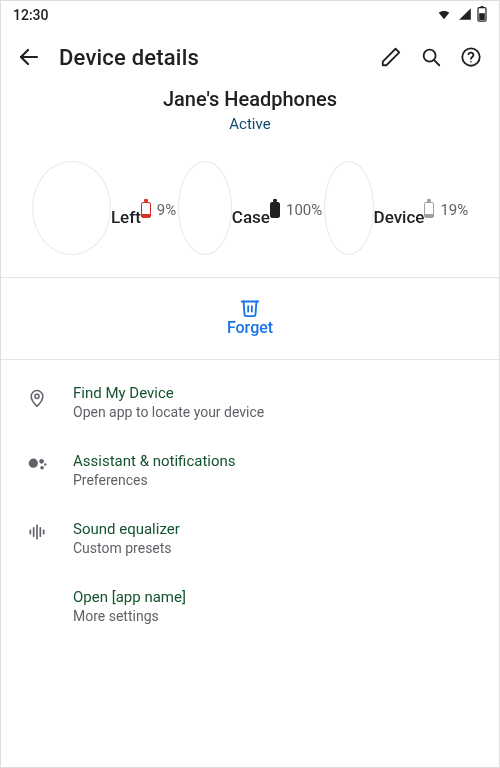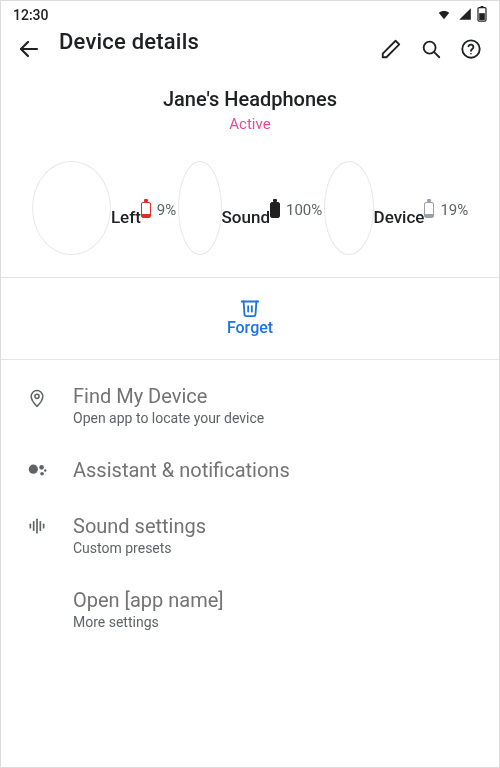--- a/index.html
+++ b/index.html
@@ -19,32 +19,33 @@
       align-items: center;
       justify-content: space-between;
       padding: 0 12px;
       font-size: 14px;
       font-weight: 500;
     }
     .status-bar .icons { display: flex; gap: 4px; align-items: center; }
     .app-bar {
       height: 56px;
       display: flex;
+      align-items: center;
       padding: 0 8px;
     }
     .app-bar .back { width: 40px; height: 40px; display: flex; align-items: center; justify-content: center; cursor: pointer; }
     .app-bar .title { font-size: 22px; font-weight: 500; margin-left: 10px; flex: 1; letter-spacing: 0.2px; }
     .app-bar .action { width: 40px; height: 40px; display: flex; align-items: center; justify-content: center; cursor: pointer; }
 
     .device-name {
       text-align: center;
       margin-top: 2px;
     }
     .device-name h2 { font-size: 20px; font-weight: 500; }
-    .device-name .state { font-size: 15px; color: #ec4899; margin-top: 4px; }
+    .device-name .state { font-size: 15px; color: #0c4a6e; margin-top: 4px; }
 
     .earbuds {
       display: flex;
       justify-content: space-around;
       padding: 28px 30px 22px;
     }
     .earbud { display: flex; align-items: center; width: 33%; }
     .earbud .circle {
       width: 94px; height: 94px;
       border-radius: 50%;
@@ -77,21 +78,21 @@
     }
 
     .list { padding-top: 8px; }
     .list-item {
       display: flex; align-items: flex-start; gap: 22px;
       padding: 16px 22px;
       cursor: pointer;
     }
     .list-item .icon-slot { width: 28px; display: flex; justify-content: center; padding-top: 2px; color: #5f6368; flex-shrink: 0;}
     .list-item .text-slot { flex: 1; }
-    .list-item .primary { font-size: 20px; color: #737373; }
+    .list-item .primary { font-size: 15px; color: #14532d; }
     .list-item .secondary { font-size: 14px; color: #5f6368; margin-top: 2px; }
   </style>
 </head>
 <body>
 
 <div class="status-bar">
   <span>12:30</span>
   <span class="icons">
     <span>
       <svg width="18" height="14" viewBox="0 0 24 24" fill="#202124">
@@ -152,21 +153,21 @@
     <div class="label">Left</div>
     <div class="battery-row">
       <span class="batt batt-low">
           <span class="fill" style="height:18%"></span>
         </span>
       <span class="battery-pct">9%</span>
     </div>
   </div>
   <div class="earbud">
     <div class="circle"></div>
-    <div class="label">Sound</div>
+    <div class="label">Case</div>
     <div class="battery-row">
       <span class="batt batt-full">
           <span class="fill" style="height:100%"></span>
         </span>
       <span class="battery-pct">100%</span>
     </div>
   </div>
   <div class="earbud">
     <div class="circle"></div>
     <div class="label">Device</div>
@@ -214,35 +215,36 @@
     <div class="icon-slot">
       <svg width="22" height="22" viewBox="0 0 24 24">
         <circle cx="8" cy="10" r="5" fill="#5f6368"></circle>
         <circle cx="17" cy="8" r="2.5" fill="#5f6368"></circle>
         <circle cx="17.5" cy="15" r="2" fill="#5f6368"></circle>
         <circle cx="21" cy="11.5" r="1.3" fill="#5f6368"></circle>
       </svg>
     </div>
     <div class="text-slot">
       <div class="primary">Assistant &amp; notifications</div>
+      <div class="secondary">Preferences</div>
     </div>
   </div>
 
   <div class="list-item">
     <div class="icon-slot">
       <svg width="22" height="20" viewBox="0 0 24 24" fill="none" stroke="#5f6368" stroke-width="2" stroke-linecap="round">
         <line x1="4" y1="10" x2="4" y2="14"></line>
         <line x1="8" y1="7" x2="8" y2="17"></line>
         <line x1="12" y1="4" x2="12" y2="20"></line>
         <line x1="16" y1="7" x2="16" y2="17"></line>
         <line x1="20" y1="10" x2="20" y2="14"></line>
       </svg>
     </div>
     <div class="text-slot">
-      <div class="primary">Sound settings</div>
+      <div class="primary">Sound equalizer</div>
       <div class="secondary">Custom presets</div>
     </div>
   </div>
 
   <div class="list-item">
     <div class="icon-slot"></div>
     <div class="text-slot">
       <div class="primary">Open [app name]</div>
       <div class="secondary">More settings</div>
     </div>

